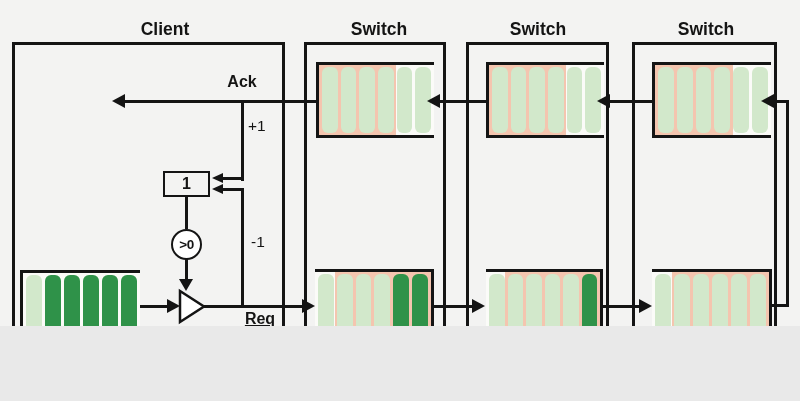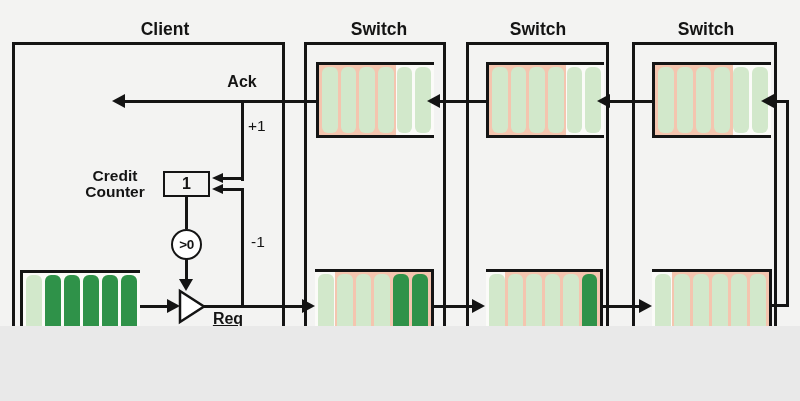--- a/index.html
+++ b/index.html
@@ -219,21 +219,17 @@
   </div>
   <div class="cmp-circle" style="left:171px;top:229px;width:31px;height:31px;">
     <span>&gt;0</span>
   </div>
 
   <svg class="tri-svg" style="left:178px;top:288px;" width="30" height="38" viewBox="0 0 30 38">
     <polygon points="2,3 2,34 26,18.5" fill="#ffffff" stroke="#141414" stroke-width="2.5" stroke-linejoin="miter"></polygon>
   </svg>
 
   <div class="flabel ctr" style="left:242px;top:73px;">Ack</div>
-  <div class="flabel ctr" style="left:228px;top:310px;text-decoration:underline;">Req</div>
+  <div class="flabel ctr" style="left:260px;top:310px;text-decoration:underline;">Req</div>
   <div class="flabel thin" style="left:248px;top:117px;">+1</div>
   <div class="flabel thin" style="left:251px;top:233px;">-1</div>
-  <div class="credit-label" style="left:115px;top:168px;">
-    <div>Credit</div>
-    <div>Counter</div>
-  </div>
 
 </div>
 
 </body></html>

